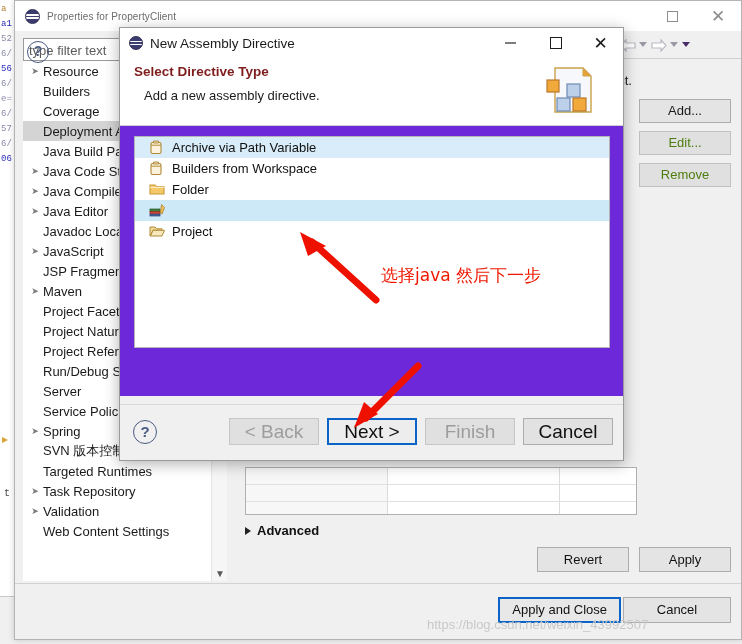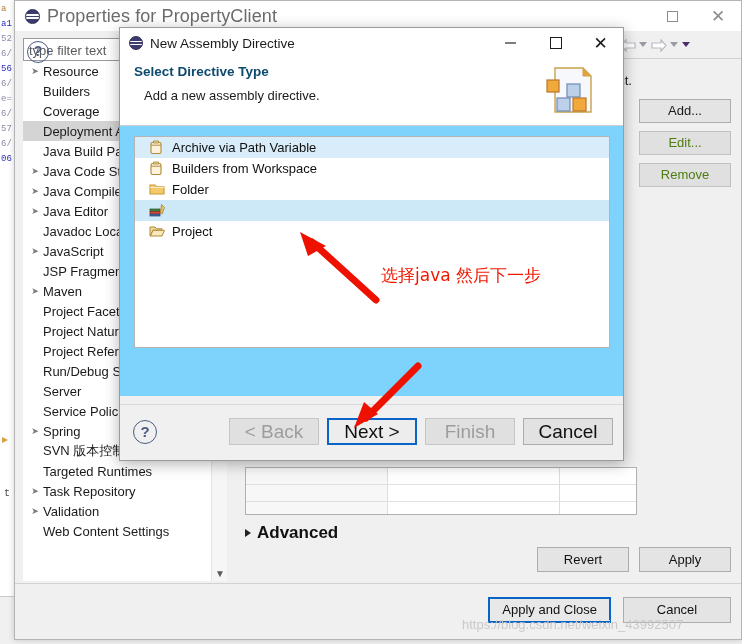--- a/index.html
+++ b/index.html
@@ -47,21 +47,21 @@
     background: #f0f0f0;
     border: 1px solid #b4b4b4;
     box-shadow: 0 0 6px rgba(0,0,0,0.18);
   }
   .prop-titlebar {
     position: absolute; left: 0; top: 0; width: 100%; height: 30px;
     background: #ffffff;
     display: flex; align-items: center;
   }
   .prop-title-text {
-    margin-left: 32px; font-size: 18px; color: #6c6c6c;
+    margin-left: 32px; font-size: 10px; color: #6c6c6c;
     letter-spacing: .1px;
   }
   .eclipse-icon {
     position: absolute; left: 10px; top: 8px;
     width: 15px; height: 15px; border-radius: 50%;
     background: linear-gradient(#3b3b6e 0%, #3b3b6e 32%, #ffffff 32%, #ffffff 44%, #3f3f72 44%, #3f3f72 56%, #ffffff 56%, #ffffff 68%, #3b3b6e 68%);
     border: 1.2px solid #2c2c55;
   }
   .win-btns { position: absolute; right: 0; top: 0; height: 30px; display: flex; }
   .win-btn {
@@ -140,40 +140,40 @@
   .tbl .col { border-right: 1px solid #dcdcdc; height: 100%; }
   .tbl .c1 { width: 142px; background: #f7f7f7; }
   .tbl .c2 { width: 172px; }
   .tbl .c3 { flex: 1; border-right: none; }
   .tbl .rowline {
     position: absolute; left: 0; right: 0; height: 1px; background: #e0e0e0;
   }
 
   .advanced {
     position: absolute; left: 14px; top: 462px;
-    font-size: 17px; font-weight: bold; color: #111; display: flex; align-items: center; gap: 6px;
+    font-size: 13px; font-weight: bold; color: #111; display: flex; align-items: center; gap: 6px;
   }
   .adv-tri { width: 0; height: 0; border-top: 4px solid transparent; border-bottom: 4px solid transparent; border-left: 6px solid #222; }
 
   .rev-apply { position: absolute; right: 8px; top: 486px; display: flex; gap: 10px; }
   .btn-std {
     width: 92px; height: 25px; border: 1px solid #adadad; background: #e4e4e4;
     font-size: 13px; color: #111; text-align: center; line-height: 23px;
   }
 
   .prop-footer {
     position: absolute; left: 0; right: 0; bottom: 0; height: 56px;
     background: #f0f0f0; border-top: 1px solid #d2d2d2;
   }
   .help-circle {
     position: absolute; left: 12px; top: 40px; width: 22px; height: 22px;
     border-radius: 50%; border: 1.6px solid #4a5b82; color: #4a5b82;
     font-size: 14px; text-align: center; line-height: 19px; font-weight: bold;
   }
-  .footer-btns { position: absolute; right: 10px; top: 13px; display: flex; gap: 12px; }
+  .footer-btns { position: absolute; right: 10px; top: 13px; display: flex; gap: 2px; }
   .btn-default {
     height: 26px; padding: 0 12px; border: 2px solid #0a64c8; background: #e8e8e8;
     font-size: 13px; color: #111; line-height: 22px; text-align: center;
   }
   .btn-plain {
     height: 26px; width: 108px; border: 1px solid #adadad; background: #e4e4e4;
     font-size: 13px; color: #111; line-height: 24px; text-align: center;
   }
 
   
@@ -195,25 +195,25 @@
   .dlg-winbtns { position: absolute; right: 0; top: 0; height: 30px; display: flex; }
   .dlg-wb { width: 45px; height: 30px; display: flex; align-items: center; justify-content: center; }
   .dlg-wb .dash { width: 11px; height: 1.5px; background: #7d7d7d; }
   .dlg-wb .sq { width: 12px; height: 12px; border: 1.5px solid #1c1c1c; }
   .dlg-wb .xx { font-size: 17px; color: #1c1c1c; line-height: 1; }
 
   .dlg-banner {
     height: 68px; background: #ffffff; position: relative;
     border-bottom: 1px solid #cfcfcf;
   }
-  .banner-title { position: absolute; left: 14px; top: 6px; font-size: 13.5px; font-weight: bold; color: #0c4a6e; }
+  .banner-title { position: absolute; left: 14px; top: 6px; font-size: 13.5px; font-weight: bold; color: #7f1d1d; }
   .banner-sub { position: absolute; left: 24px; top: 30px; font-size: 13px; color: #1a1a1a; }
   .banner-icon { position: absolute; right: 24px; top: 4px; width: 58px; height: 58px; }
 
-  .dlg-body { position: relative; background: #7dd3fc; height: 270px; }
+  .dlg-body { position: relative; background: #6d28d9; height: 270px; }
   .list-box {
     position: absolute; left: 14px; top: 10px; width: 476px; height: 212px;
     background: #ffffff; border: 1px solid #b4b4b4;
   }
   .lrow {
     height: 21px; display: flex; align-items: center; gap: 6px;
     padding-left: 14px; font-size: 13px; color: #111; white-space: nowrap;
   }
   .lrow.sel { background: #cde8f7; }
   .lrow .licon { width: 17px; min-width: 17px; height: 15px; position: relative; }
@@ -246,21 +246,21 @@
     font-size: 19px; color: #111; text-align: center; line-height: 25px;
   }
   .dbtn.disabled { color: #9d9d9d; background: #e0e0e0; border-color: #c6c6c6; }
   .dbtn.primary { border: 2px solid #0a64c8; background: #ededed; line-height: 23px; }
 
   
   .red-arrow { position: absolute; pointer-events: none; }
 
   
   .watermark {
-    position: absolute; left: 462px; top: 617px;
+    position: absolute; left: 427px; top: 617px;
     font-size: 13px; color: #c9c9c9; white-space: nowrap;
     font-family: "Liberation Sans", sans-serif;
   }
 </style>
 </head>
 <body>
 
 <div id="ide-background">
   <div class="code-gutter">
     <div class="orange">a</div>

